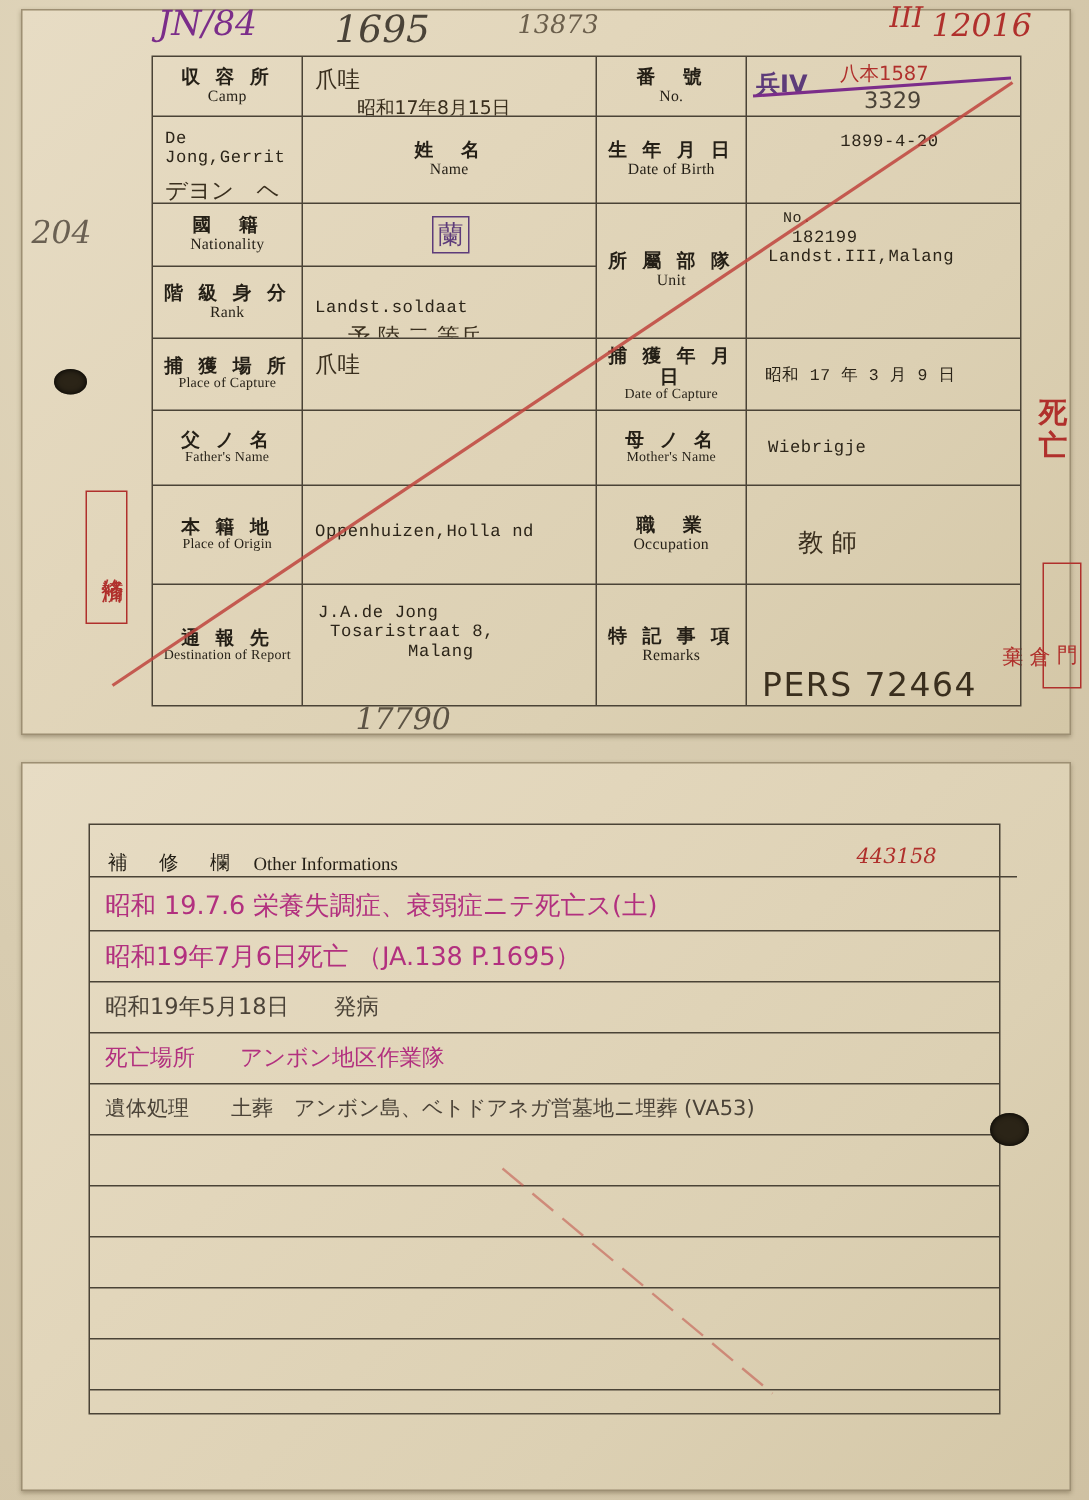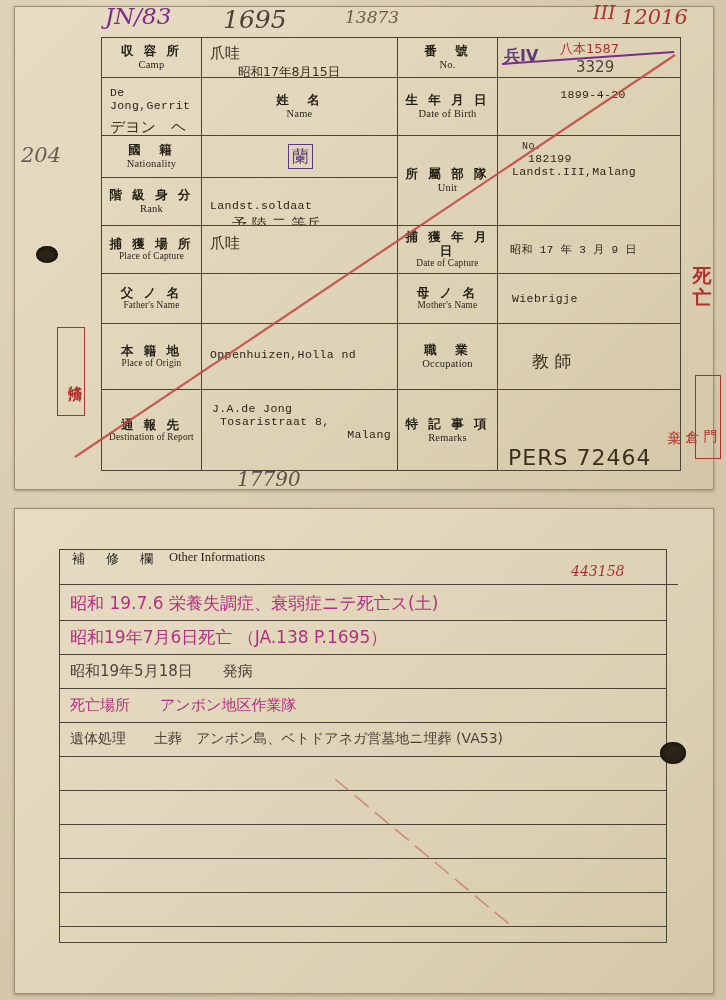--- a/index.html
+++ b/index.html
@@ -62,38 +62,38 @@
     position:absolute;left:0;top:0;width:100%;height:100%;pointer-events:none;
   }
 
   
   .back-inner{
     position:absolute;left:44px;top:40px;width:606px;height:392px;
     border:1.6px solid #4a4336;
   }
   .back-head{
     position:absolute;left:0;top:0;width:100%;height:34px;
-    border-bottom:1.1px solid #4a4336;display:flex;align-items:flex-start;padding-left:12px;
+    border-bottom:1.1px solid #4a4336;display:flex;align-items:flex-end;padding-left:12px;
   }
   .back-head .jp{font-family:"DejaVu Sans",sans-serif;font-size:13px;letter-spacing:4px;color:#241f16;}
   .back-head .en{font-family:"Liberation Serif",serif;font-size:12.5px;margin-left:12px;color:#241f16;}
   .bl{position:absolute;left:0;width:100%;height:0;border-bottom:1.05px solid #4a4336;}
   .bline-text{
     position:absolute;left:10px;right:10px;
     font-family:"DejaVu Sans",sans-serif;
   }
   .mag{color:#b2307f;}
   .pencil{color:#4b4338;}
 </style>
 </head>
 <body>
 
 <div class="card" id="card-front">
 
-  <div class="scribble" style="left:90px;top:-4px;font-size:23px;">JN/83</div>
+  <div class="scribble" style="left:90px;top:-4px;font-size:23px;">JN/84</div>
   <div class="scribble" style="left:208px;top:-2px;font-size:25px;color:#4a4338;">1695</div>
   <div class="scribble" style="left:330px;top:0px;font-size:17px;color:#6b5f4c;">13873</div>
   <div class="scribble red" style="left:578px;top:-6px;font-size:19px;">III</div>
   <div class="scribble red" style="left:606px;top:-2px;font-size:21px;">12016</div>
   <div class="scribble" style="left:6px;top:136px;font-size:21px;color:#6a6052;">204</div>
   <div class="scribble" style="left:222px;top:460px;font-size:20px;color:#5c5344;">17790</div>
 
   <div style="position:absolute;left:676px;top:258px;width:22px;color:#b0302c;font-family:'DejaVu Sans',sans-serif;font-size:19px;line-height:1.15;font-weight:700;text-align:center;">死亡</div>
   <div class="redbox" style="left:42px;top:320px;width:26px;height:82px;font-size:15px;line-height:1.3;padding-top:5px;writing-mode:vertical-rl;">補修済</div>
   <div class="redbox" style="left:680px;top:368px;width:24px;height:78px;font-size:14px;line-height:1.3;padding-top:4px;writing-mode:vertical-rl;">門<br>倉<br>棄</div>
@@ -208,21 +208,21 @@
       <div class="hand" style="font-size:17px;margin-top:22px;margin-left:26px;">教 師</div>
     </div>
 
     <div class="cell lastrow lbl">
       <span class="jp">通 報 先</span>
       <span class="en sm">Destination of Report</span>
     </div>
     <div class="cell lastrow val">
       <div class="type" style="margin-top:8px;margin-left:2px;">J.A.de Jong</div>
       <div class="type" style="margin-left:10px;">Tosaristraat 8,</div>
-      <div class="type" style="margin-left:62px;text-align:right;">Malang</div>
+      <div class="type" style="margin-left:62px;">Malang</div>
     </div>
     <div class="cell lastrow lbl">
       <span class="jp">特 記 事 項</span>
       <span class="en">Remarks</span>
     </div>
     <div class="cell lastrow lastcol val">
       <div class="hand" style="font-size:22px;margin-top:51px;margin-left:2px;letter-spacing:1px;color:#3a2f1e;">PERS 72464</div>
     </div>
   </div>
 

